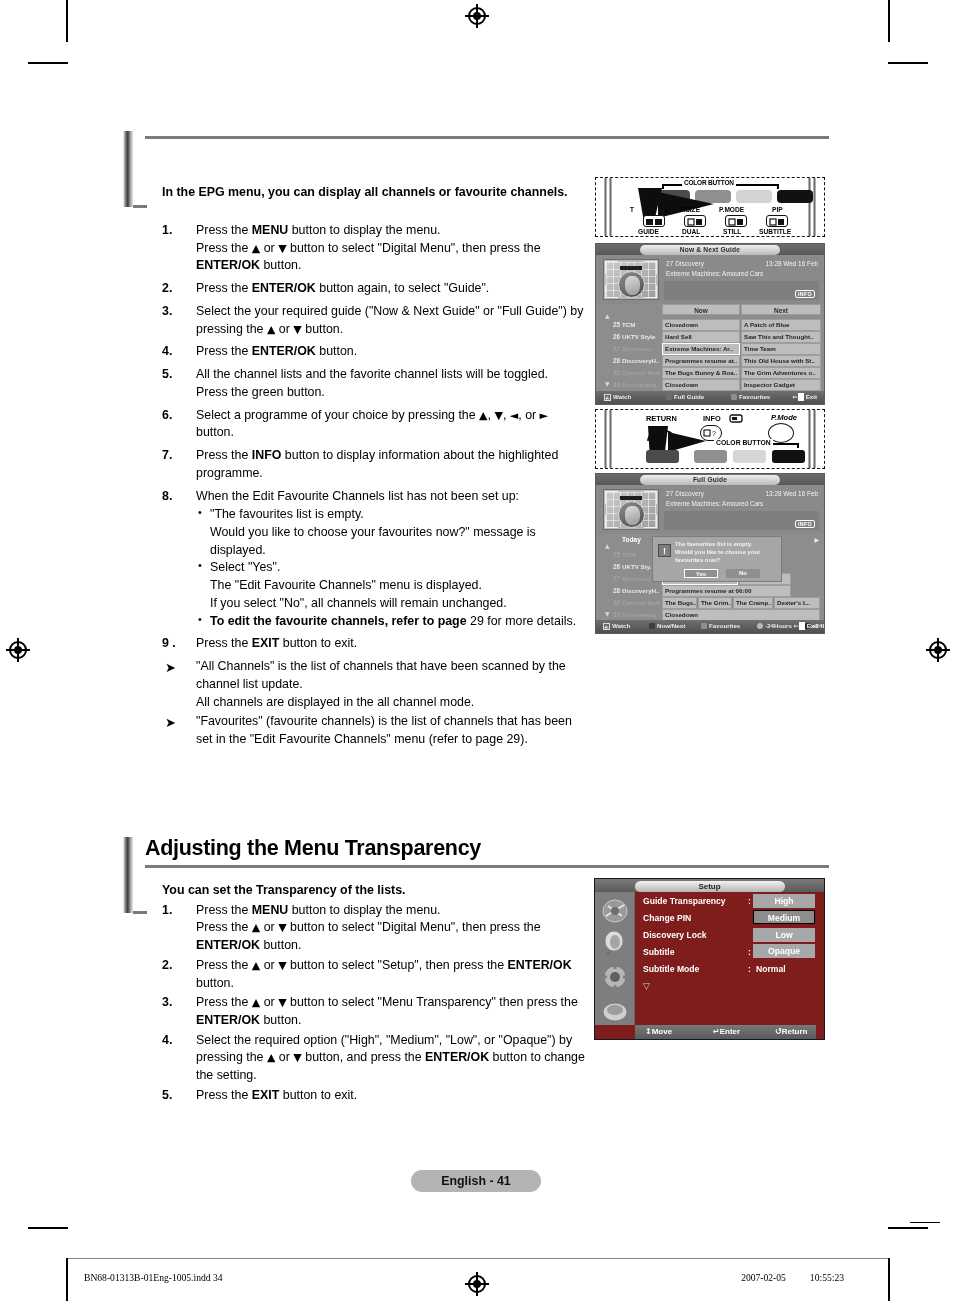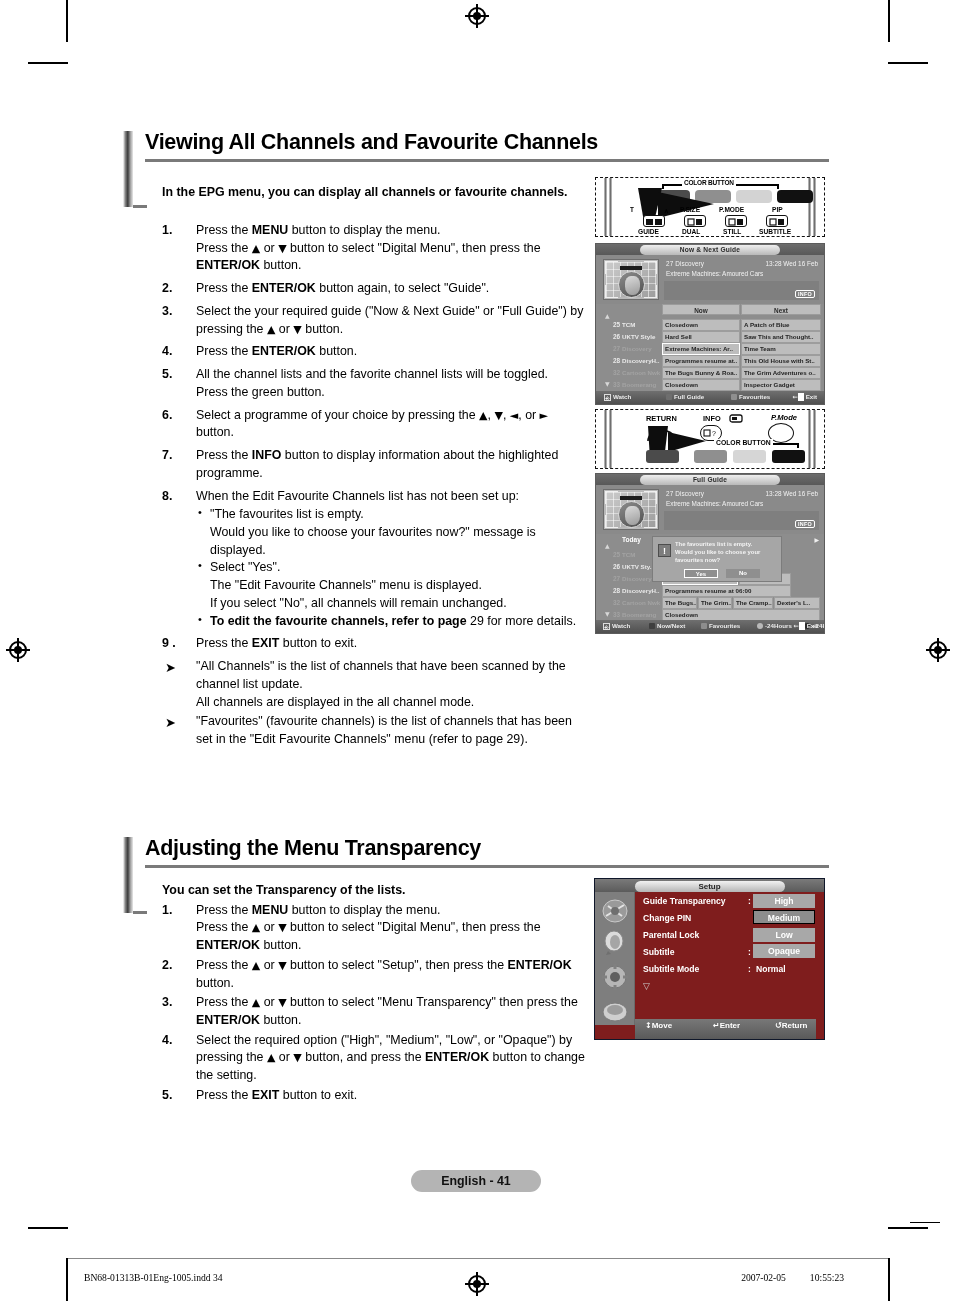--- a/index.html
+++ b/index.html
@@ -160,21 +160,21 @@
   .osd-ic { position:absolute; left:5px; width:30px; height:26px; }
   .osd-body { position:absolute; left:40px; right:0; top:13px; bottom:14px; }
   .osd-label { position:absolute; left:8px; font-size:8.6px; font-weight:bold; color:#fff; }
   .osd-colon { position:absolute; left:113px; font-size:8.6px; font-weight:bold; color:#fff; }
   .osd-val { position:absolute; left:121px; font-size:8.6px; font-weight:bold; color:#fff; }
   .opt { position:absolute; left:118px; width:62px; height:14px; background:#a8a8a8;
          color:#fff; font-size:8.6px; font-weight:bold; text-align:center; line-height:14px; }
   .opt.sel { background:#8d8d8d; border:1.6px solid #000; }
   .osd-down { position:absolute; left:8px; font-size:9px; color:#cfcfcf;
               font-family:"DejaVu Sans", sans-serif; }
-  .osd-botbar { position:absolute; left:40px; right:8px; bottom:0; height:20px;
+  .osd-botbar { position:absolute; left:40px; right:8px; bottom:0; height:14px;
                 background:linear-gradient(to bottom,#787878,#5a5a5a); }
   .osd-botbar .bi { position:absolute; top:1.5px; font-size:8px; font-weight:bold; color:#fff; }
 
   
   .pagebadge {
     position:absolute; width:130px; height:22px; border-radius:11px;
     background:#b4b4b4; color:#111; font-size:12.4px; font-weight:bold;
     text-align:center; line-height:22px;
   }
   .fnote { position:absolute; font-family:"Liberation Serif", serif; font-size:9.6px; }
@@ -204,21 +204,20 @@
   <div class="ring"></div>
     <div class="dot"></div>
 </div>
 <div class="reg" style="left:465px;top:1272px;">
   <div class="ring"></div>
     <div class="dot"></div>
 </div>
 
 <div class="section" style="left:123px;top:131px;width:706px;height:34px;">
   <div class="sec-bar"></div>
-  <div class="sec-title">Viewing All Channels and Favourite Channels</div>
   <div class="sec-rule"></div>
 </div>
 <div class="crop" style="left:123px;top:165px;width:10px;height:42px;background:linear-gradient(to right,#fff 0%,#8a8a8a 22%,#3a3a3a 48%,#9a9a9a 72%,#e8e8e8 100%);"></div>
 <div class="sec-tick" style="left:133px;top:205px;"></div>
 
 <div style="position:absolute;left:162px;top:184px;width:420px;">
   <div class="intro">
     <span>In the EPG menu, you can display all channels or favourite channels.</span>
   </div>
 </div>
@@ -647,21 +646,21 @@
         <ellipse cx="15" cy="12" rx="8" ry="5" fill="#9d9d9d"></ellipse>
         </svg>
     </div>
   </div>
 
   <div class="osd-body">
     <div class="osd-label" style="top:4px;">Guide Transparency</div>
     <div class="osd-colon" style="top:4px;">:</div>
 
     <div class="osd-label" style="top:21px;">Change PIN</div>
-    <div class="osd-label" style="top:38px;">Parental Lock</div>
+    <div class="osd-label" style="top:38px;">Discovery Lock</div>
 
     <div class="osd-label" style="top:55px;">Subtitle</div>
     <div class="osd-colon" style="top:55px;">:</div>
 
     <div class="osd-label" style="top:72px;">Subtitle  Mode</div>
     <div class="osd-colon" style="top:72px;">:</div>
     <div class="osd-val" style="top:72px;">Normal</div>
 
     <div class="opt" style="top:2px;">High</div>
     <div class="opt sel" style="top:18px;">Medium</div>

